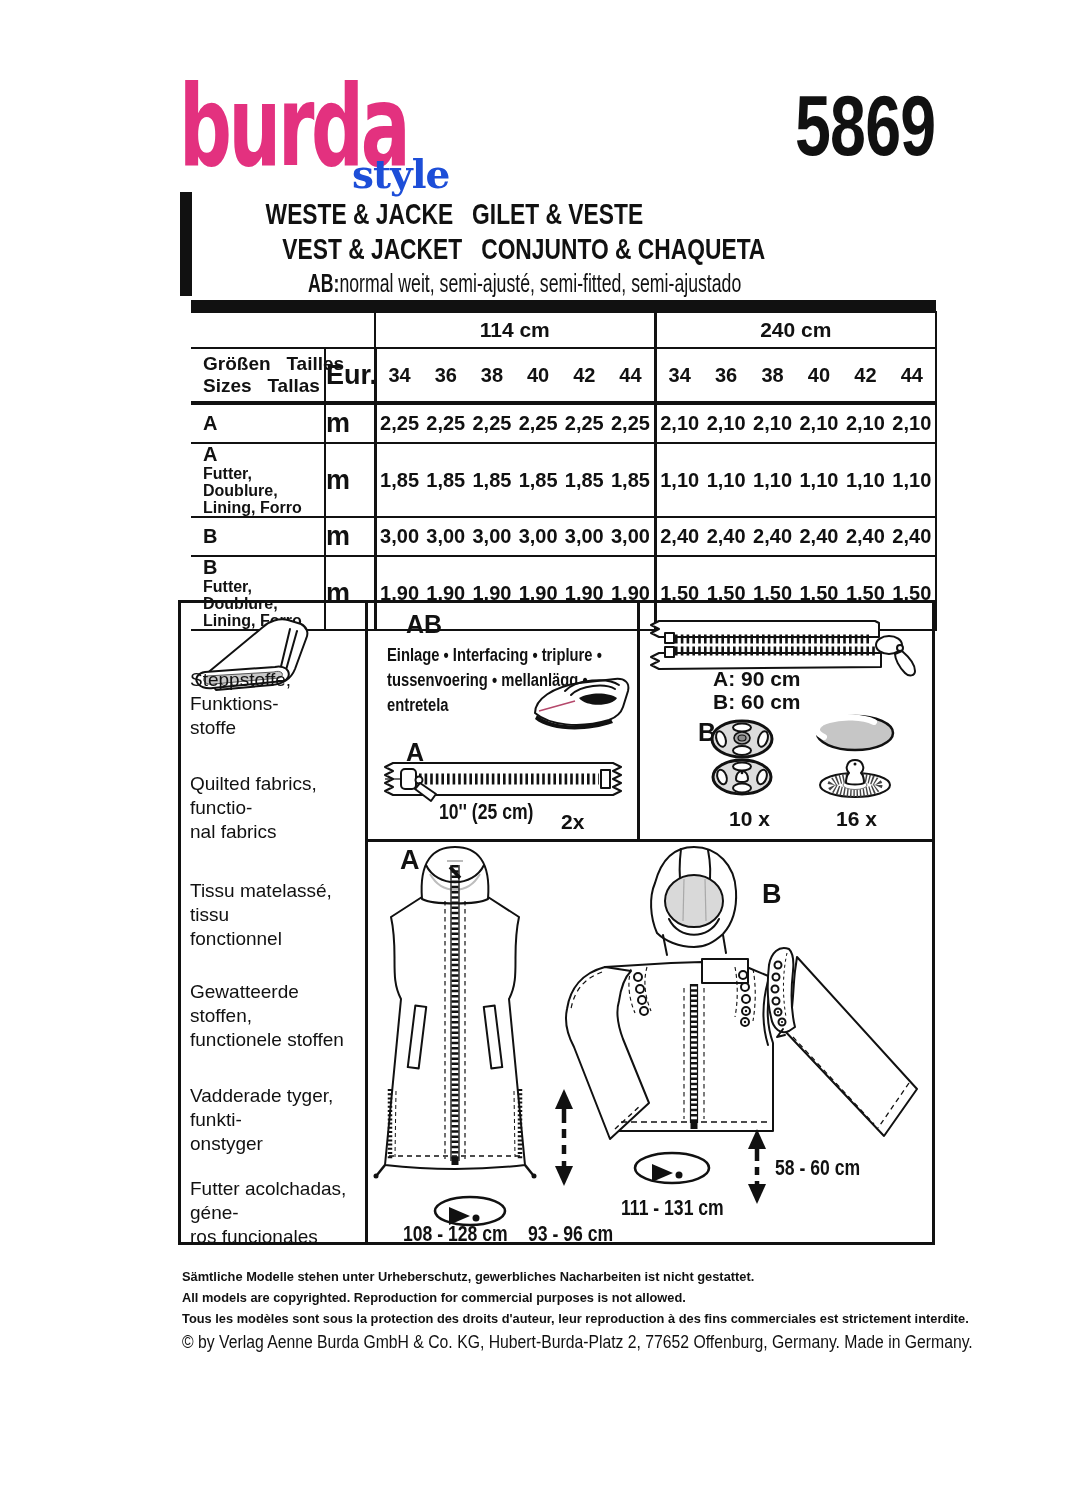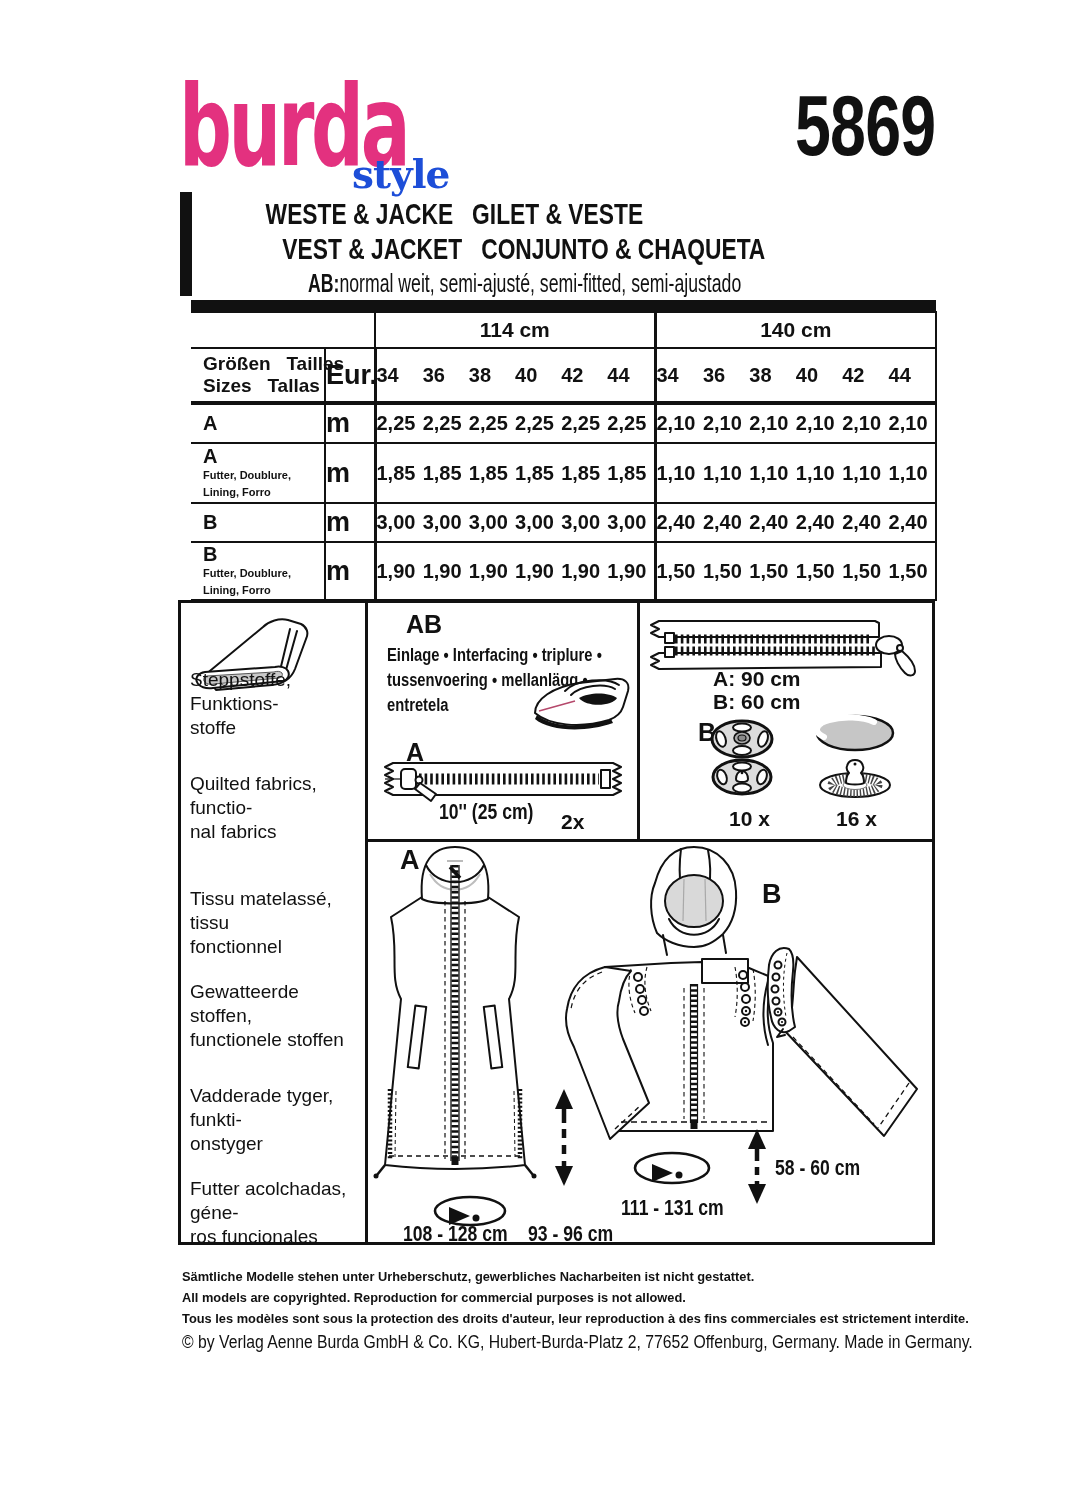--- a/index.html
+++ b/index.html
@@ -34,24 +34,24 @@
   table.fab td:first-child{border-left:none;}
   td.unit{border-right:3px solid #111 !important;text-align:left;padding-right:7px;font-weight:bold;font-size:27px;}
   td.grpL{border-left:3px solid #111 !important;}
   tr.r-width td{height:34px;text-align:center;font-weight:bold;font-size:21px;}
   tr.r-sizes td{height:52px;border-bottom:4px solid #111;}
   tr.rh37 td{height:37px;}
   tr.rh58 td{height:58px;}
   tr.rh56 td{height:56px;}
   .corner{padding-left:12px !important;font-weight:bold;font-size:19px;line-height:22px;}
   .vals{display:flex;width:100%;}
-  .vals span{flex:1;font-weight:bold;font-size:20px;}
+  .vals span{flex:1;text-align:center;font-weight:bold;font-size:20px;}
   td.lbl{padding-left:12px !important;}
   .lbl .l1{font-weight:bold;font-size:20px;line-height:21px;}
-  .lbl .l2{font-weight:600;font-size:11px;line-height:17px;}
+  .lbl .l2{font-weight:600;font-size:16px;line-height:17px;}
 
   
   .mid{left:178px;top:600px;width:757px;height:645px;border:3px solid #111;box-sizing:border-box;}
   .mid .vdiv1{left:184px;top:0;width:3px;height:639px;background:#111;}
   .mid .vdiv2{left:456px;top:0;width:3px;height:236px;background:#111;}
   .mid .hdiv{left:187px;top:236px;width:564px;height:3px;background:#111;}
   .fabtxt{left:9px;width:174px;font-size:19px;line-height:24px;}
   .lblAB{font-weight:bold;font-size:25px;line-height:26px;margin-left:19px;}
   .interfacing{font-weight:600;font-size:18px;line-height:25px;transform:scaleX(.82);}
   .qty{font-weight:bold;font-size:21px;}
@@ -83,21 +83,21 @@
   <colgroup>
       <col style="width:134px">
       <col style="width:50px">
       <col style="width:280px">
       <col style="width:281px">
     </colgroup>
   <tbody>
       <tr class="r-width">
     <td colspan="2"></td>
     <td>114 cm</td>
-    <td class="grpL">140 cm</td>
+    <td class="grpL">240 cm</td>
   </tr>
   <tr class="r-sizes">
     <td class="corner">
       <div class="pre">Größen   Tailles</div>
       <div class="pre">Sizes   Tallas</div>
     </td>
     <td class="unit">Eur.</td>
     <td>
           <div class="vals">
       <span>34</span>
@@ -239,21 +239,21 @@
     <path class="fw" d="M16,66 L74,18 C80,12 90,9 99,11 L112,15 C118,18 120,24 117,30 L106,60 C102,70 93,75 83,76 L27,81 Z"></path>
     <path class="ln" d="M108,22 L95,68" stroke="#999" stroke-width="1.5"></path>
     <path class="ln" d="M101,20 L89,70" stroke="#ccc" stroke-width="1.5"></path>
     <path class="fw" d="M16,63 C9,64 6,69 8,73 C10,78 17,80 24,79 L94,72 C99,71 101,66 99,62 C97,58 91,57 86,58 Z"></path>
     <path d="M18,67 C15,68 14,70 15,72 C17,75 21,76 25,75 L90,69 C93,68 94,66 93,64 C91,62 88,62 85,63 Z" fill="#c9c9c9" stroke="#555" stroke-width="1"></path>
   </svg>
   <div class="abs fabtxt preline" style="top:65px">Steppstoffe, Funktions-
 stoffe</div>
   <div class="abs fabtxt preline" style="top:169px">Quilted fabrics, functio-
 nal fabrics</div>
-  <div class="abs fabtxt preline" style="top:284px">Tissu matelassé, tissu
+  <div class="abs fabtxt preline" style="top:276px">Tissu matelassé, tissu
 fonctionnel</div>
   <div class="abs fabtxt preline" style="top:377px">Gewatteerde stoffen,
 functionele stoffen</div>
   <div class="abs fabtxt preline" style="top:481px">Vadderade tyger, funkti-
 onstyger</div>
   <div class="abs fabtxt preline" style="top:574px">Futter acolchadas, géne-
 ros funcionales</div>
 
   <div class="abs lblAB" style="left:206px;top:8px">AB</div>
   <div class="abs interfacing cx preline" style="left:206px;top:40px">Einlage • Interfacing • triplure •

